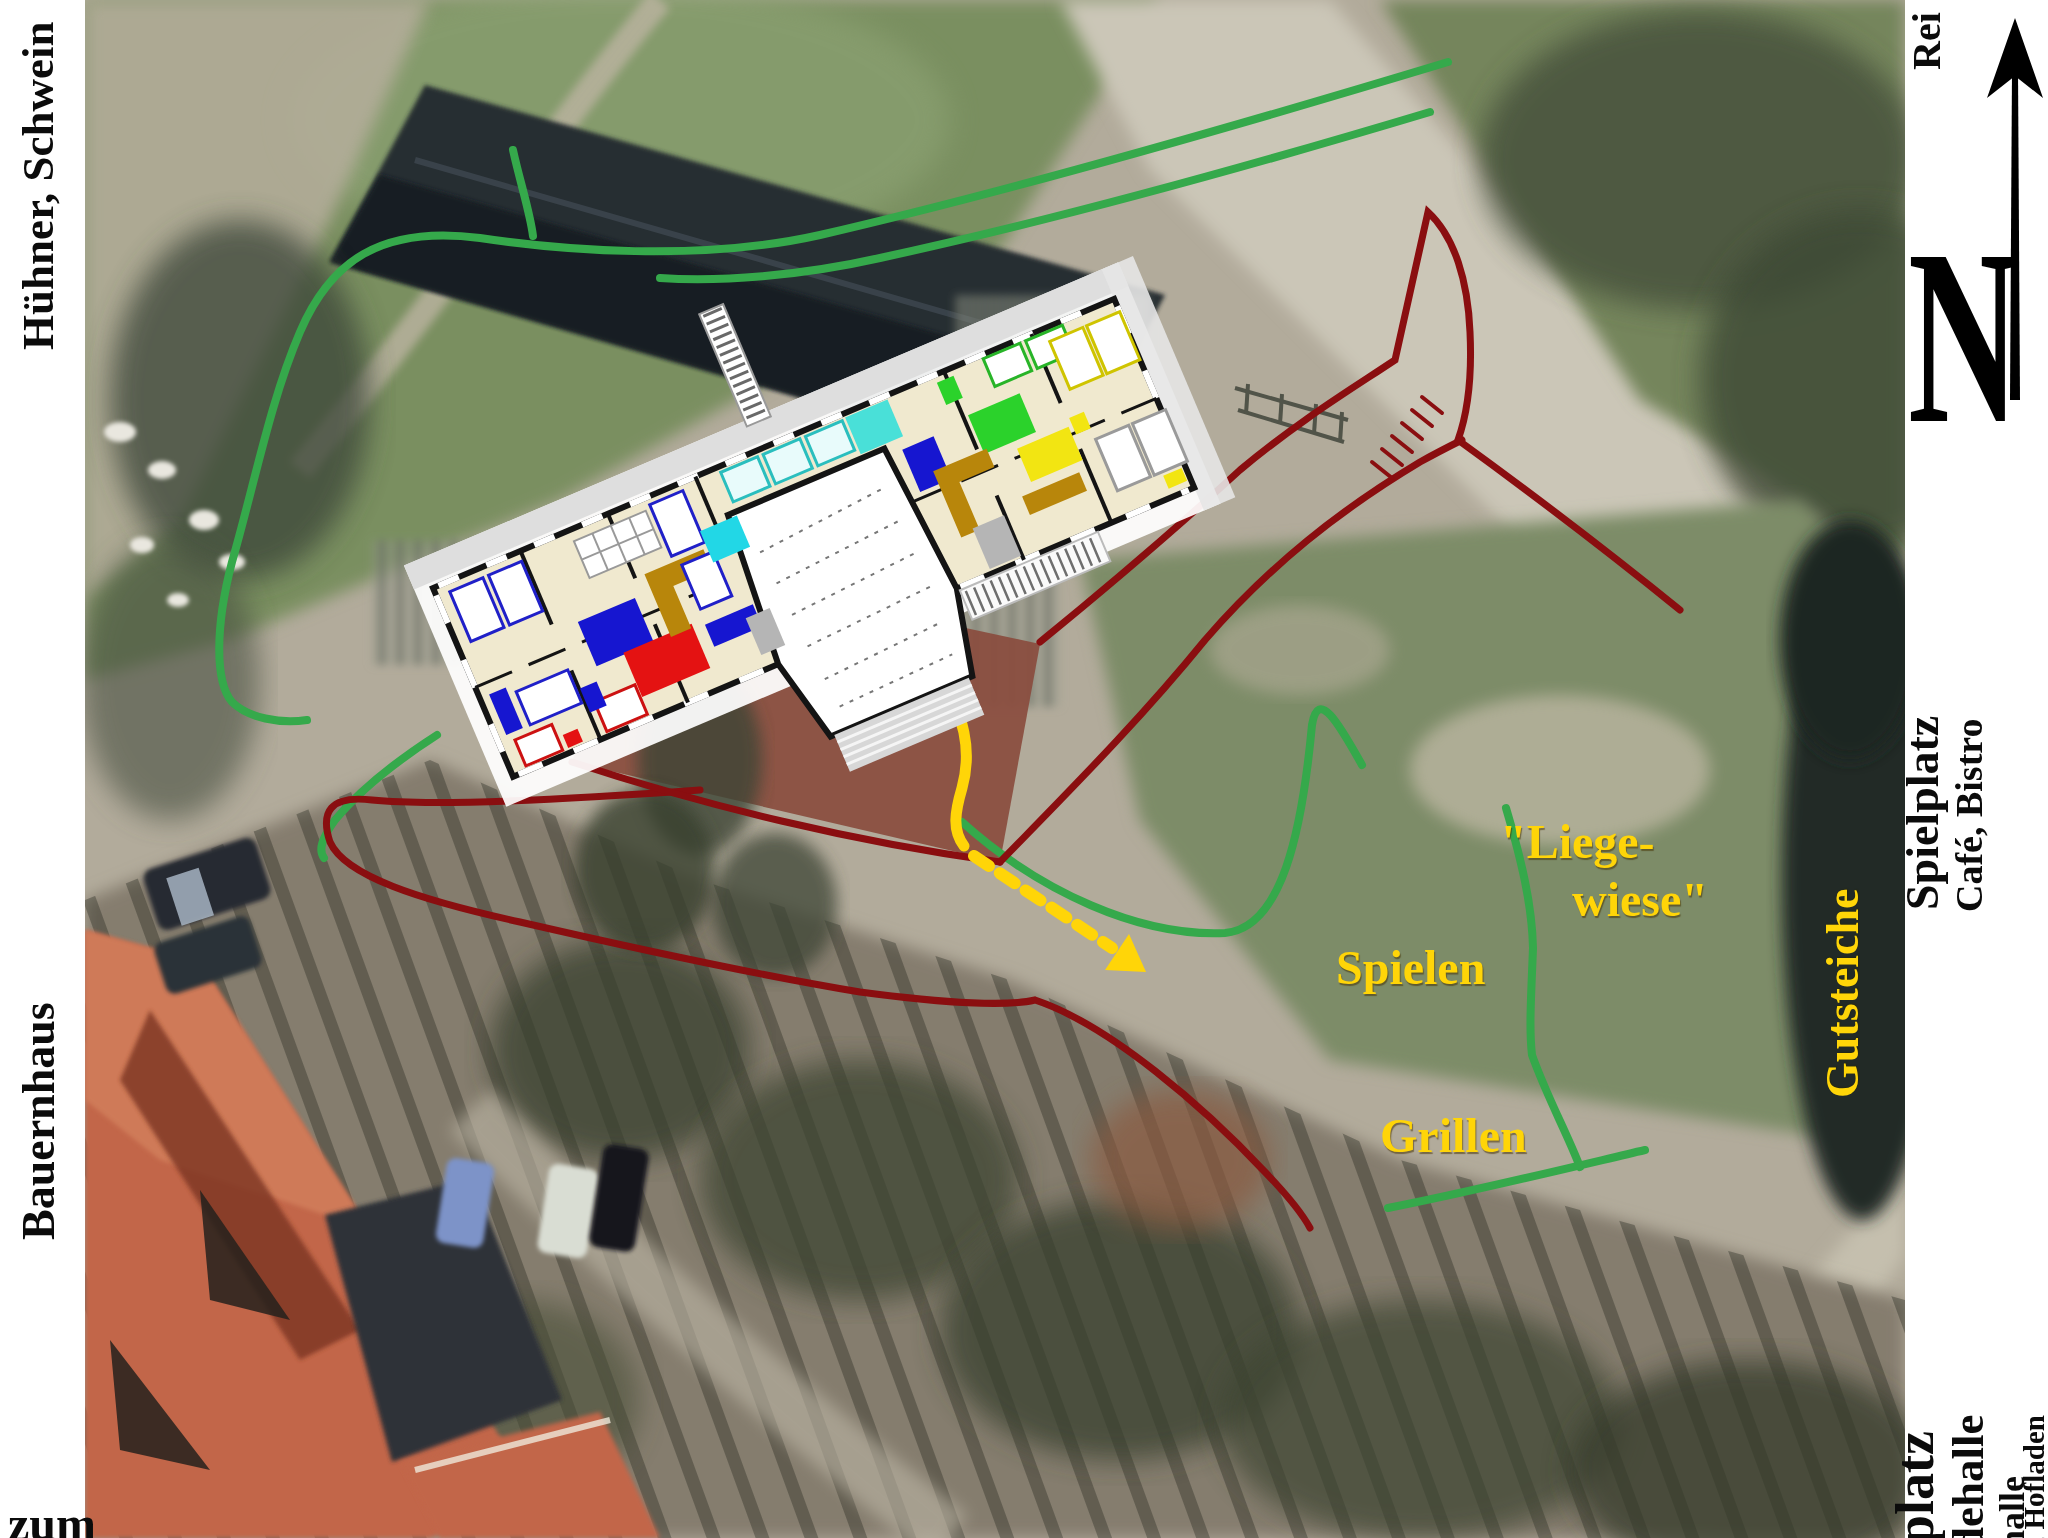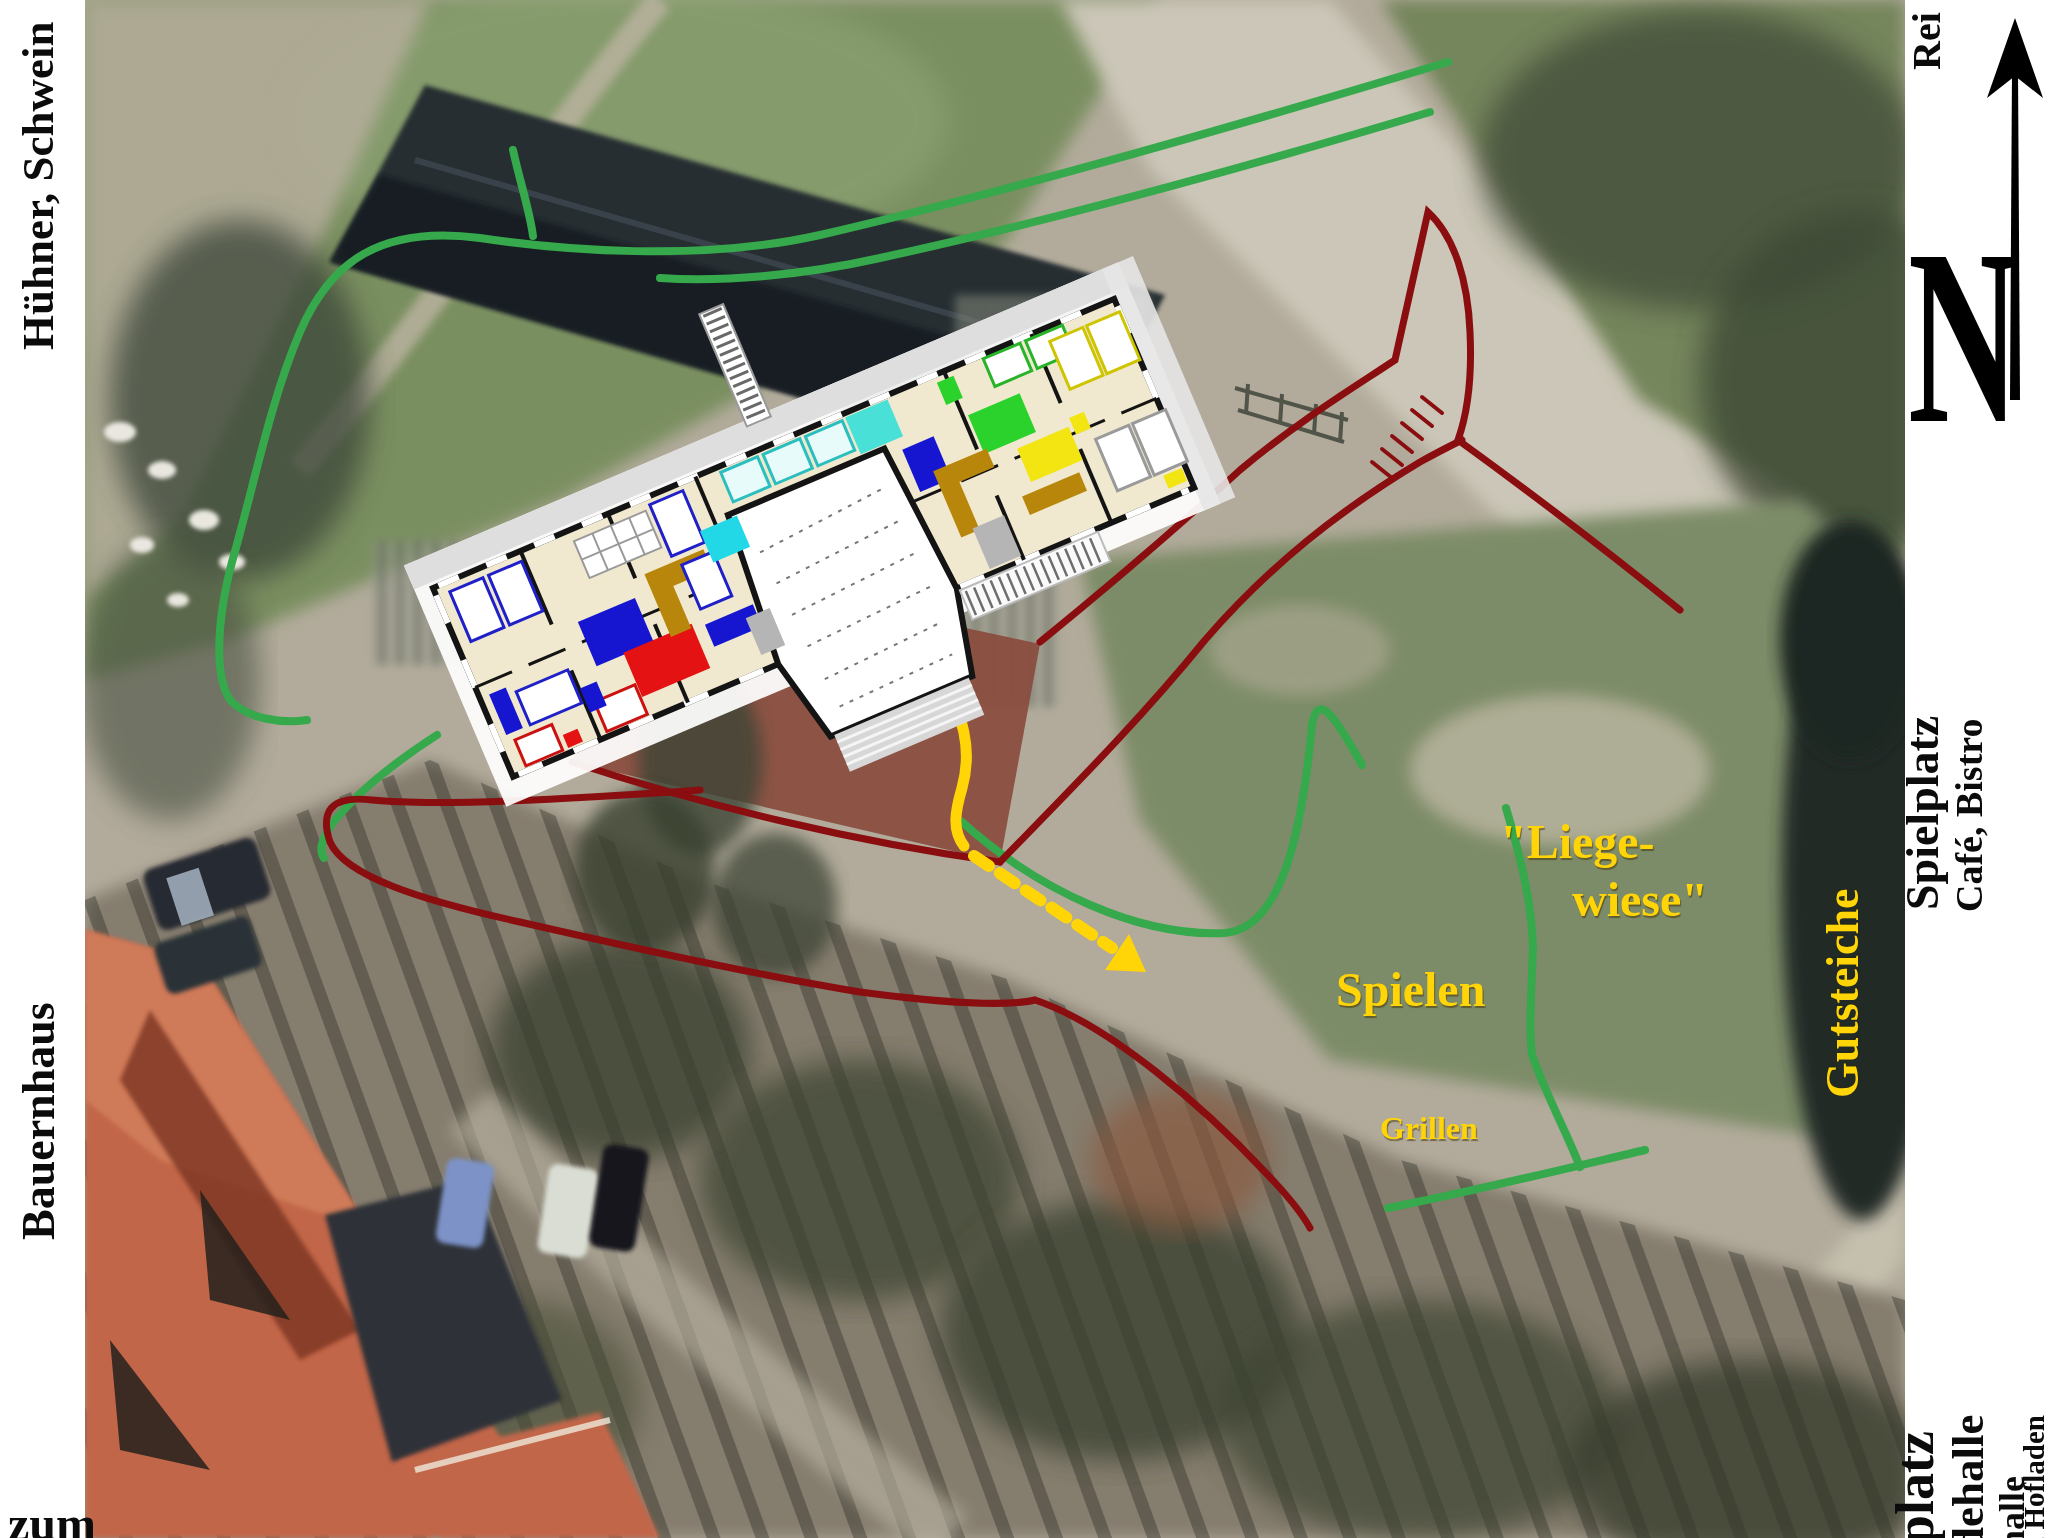--- a/index.html
+++ b/index.html
@@ -304,21 +304,21 @@
 <div class="vlabel" style="left:1907px;top:70px;font-size:40px;">Rei</div>
 <div class="nletter" style="left:1908px;top:212px;font-size:250px;">N</div>
 
 <div class="vlabel" style="left:1900px;top:910px;font-size:46px;">Spielplatz</div>
 <div class="vlabel" style="left:1950px;top:912px;font-size:38px;">Café, Bistro</div>
 
 <div class="yvlabel" style="left:1820px;top:1098px;font-size:46px;">Gutsteiche</div>
 
 <div class="ylabel" style="left:1500px;top:818px;font-size:48px;">"Liege-</div>
 <div class="ylabel" style="left:1572px;top:876px;font-size:48px;">wiese"</div>
-<div class="ylabel" style="left:1336px;top:966px;font-size:48px;">Spielen</div>
-<div class="ylabel" style="left:1380px;top:1112px;font-size:32px;">Grillen</div>
+<div class="ylabel" style="left:1336px;top:944px;font-size:48px;">Spielen</div>
+<div class="ylabel" style="left:1380px;top:1112px;font-size:48px;">Grillen</div>
 
 <div class="vlabel" style="left:1888px;top:1545px;font-size:54px;">platz</div>
 <div class="vlabel" style="left:1946px;top:1552px;font-size:45px;">dehalle</div>
 <div class="vlabel" style="left:1994px;top:1550px;font-size:36px;">halle</div>
 <div class="vlabel" style="left:2020px;top:1552px;font-size:29px;">i, Hofladen</div>
 
 </div>
 
 </body></html>

